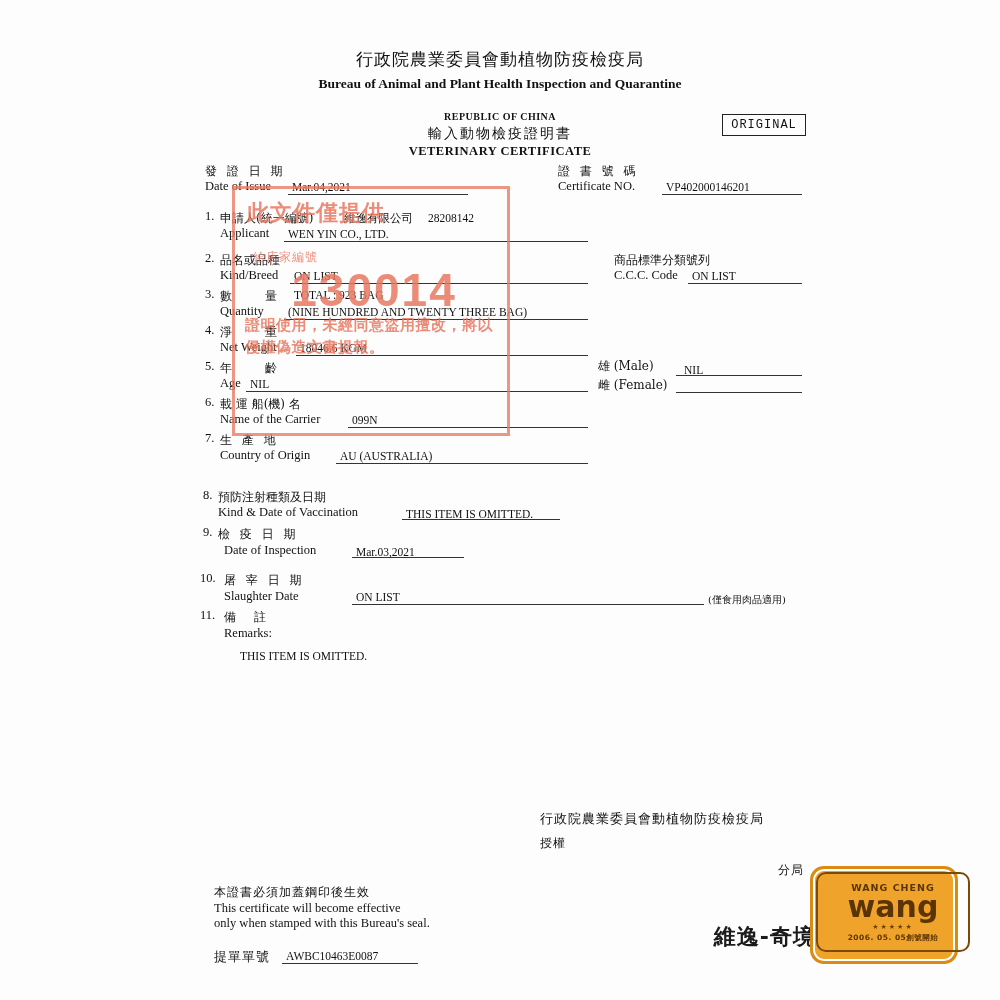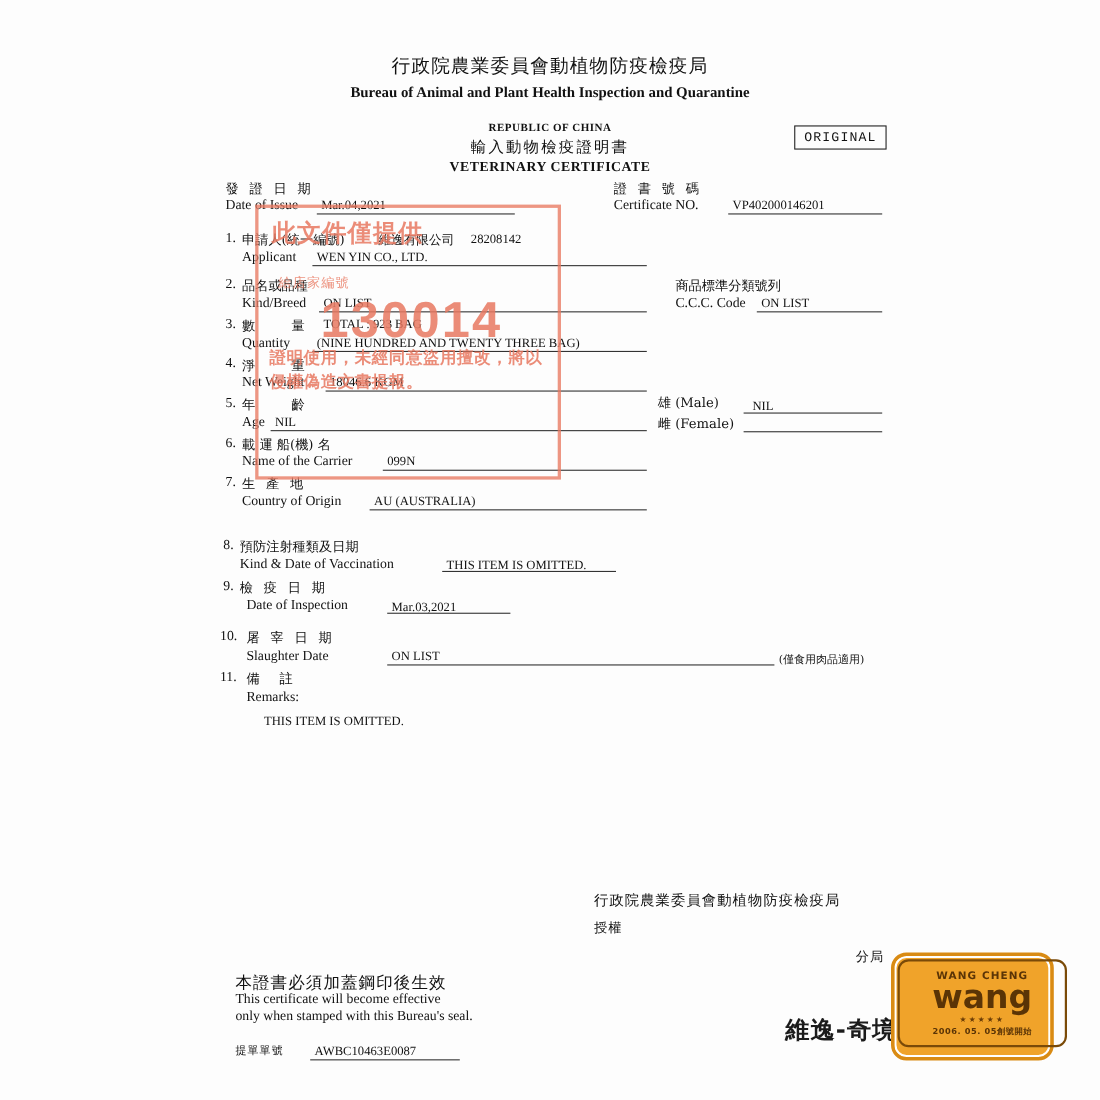--- a/index.html
+++ b/index.html
@@ -203,25 +203,25 @@
 
   <div class="num" style="left:200px;top:608px;">11.</div>
   <div class="cnlabel" style="left:224px;top:609px;">備　註</div>
   <div class="enlabel" style="left:224px;top:626px;">Remarks:</div>
   <div class="val" style="left:240px;top:650px;">THIS ITEM IS OMITTED.</div>
 
   <div class="foot-cn" style="left:540px;top:810px;">行政院農業委員會動植物防疫檢疫局</div>
   <div class="foot-cn" style="left:540px;top:835px;font-size:12px;">授權</div>
   <div class="foot-cn" style="left:778px;top:862px;font-size:12px;">分局</div>
 
-  <div class="foot-cn" style="left:214px;top:884px;font-size:15px;">本證書必須加蓋鋼印後生效</div>
+  <div class="foot-cn" style="left:214px;top:884px;font-size:12px;">本證書必須加蓋鋼印後生效</div>
   <div class="foot-en" style="left:214px;top:901px;">This certificate will become effective</div>
   <div class="foot-en" style="left:214px;top:916px;">only when stamped with this Bureau's seal.</div>
 
-  <div class="foot-cn" style="left:214px;top:948px;font-size:10px;">提單單號</div>
+  <div class="foot-cn" style="left:214px;top:948px;font-size:13px;">提單單號</div>
   <div class="val" style="left:286px;top:950px;">AWBC10463E0087</div>
   <div class="line" style="left:282px;top:963px;width:136px;"></div>
 
   <div class="stamp">
     <div class="s-top">此文件僅提供</div>
     <div class="s-shop">給店家編號</div>
     <div class="s-num">130014</div>
     <div class="s-warn">證明使用，未經同意盜用擅改，將以侵權偽造文書提報。</div>
   </div>
 

